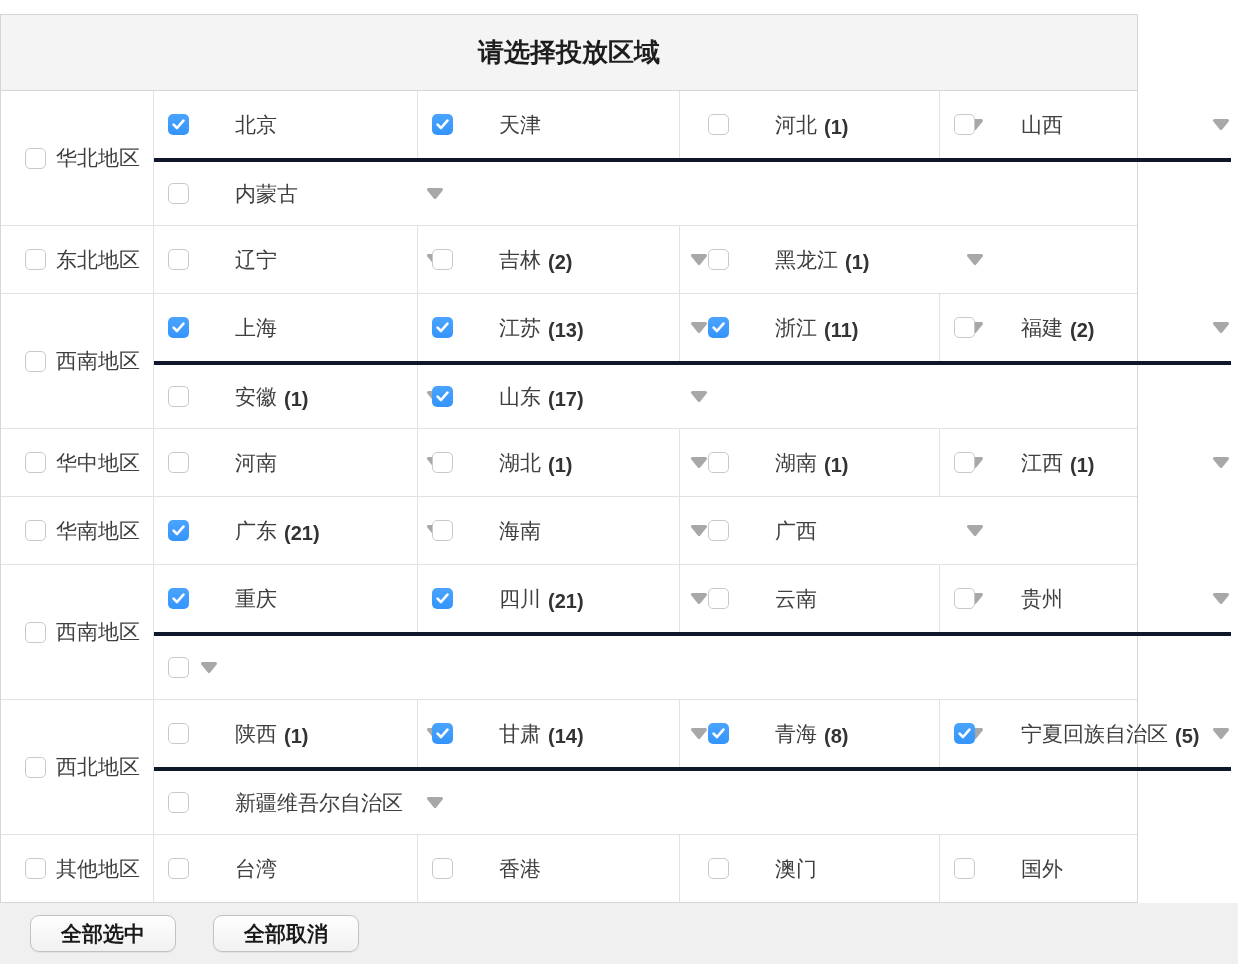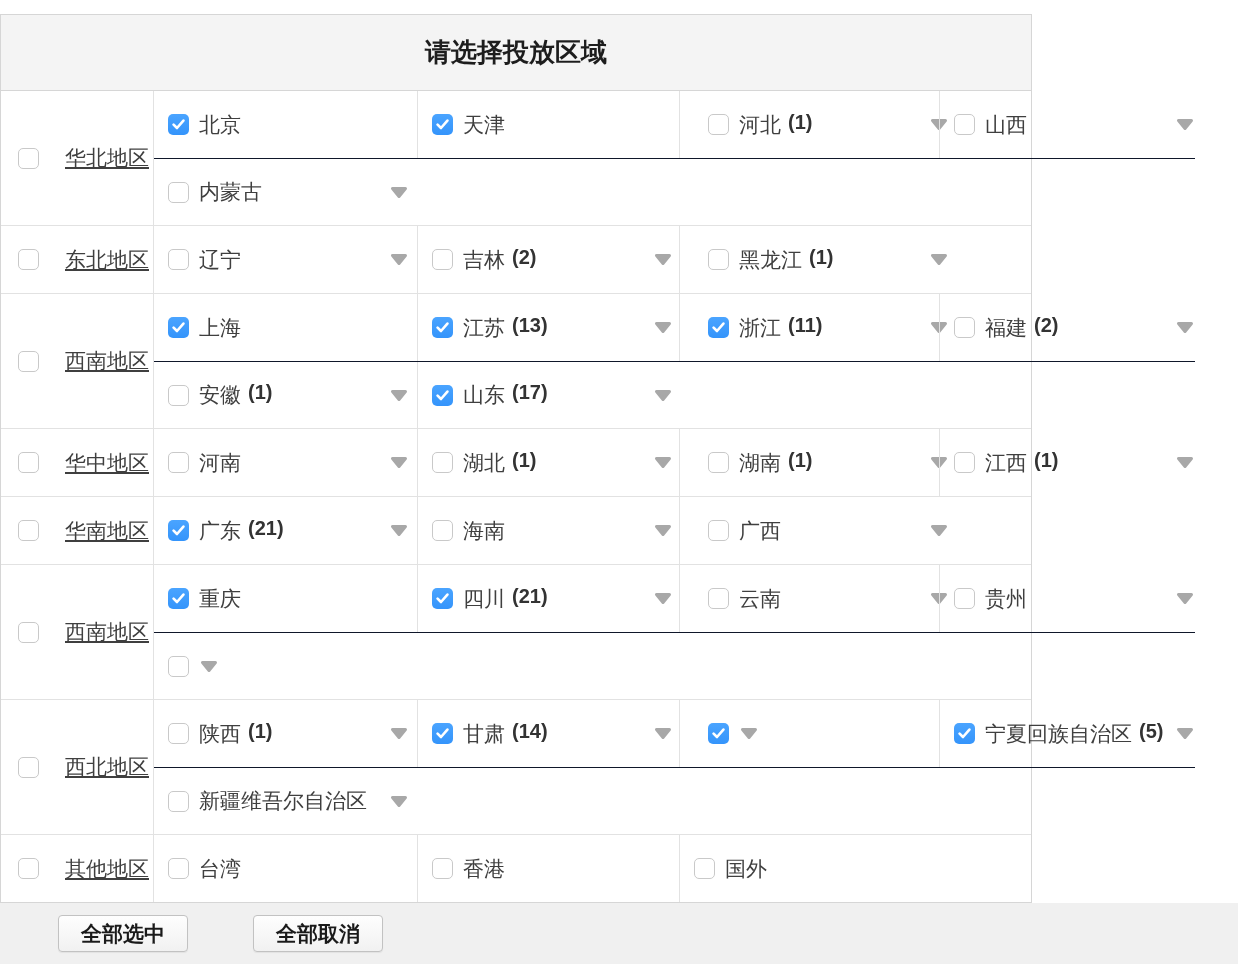--- a/index.html
+++ b/index.html
@@ -6,42 +6,42 @@
   html, body { margin: 0; padding: 0; }
   body {
     width: 1238px; height: 964px; overflow: hidden;
     background: #ffffff;
     font-family: "Liberation Sans", sans-serif;
     color: #3f3f3f;
     display: flex; flex-direction: column;
   }
   .panel {
     margin-top: 14px;
-    width: 1032px;
+    width: 1138px;
     border: 1px solid #d6d6d6;
     background: #fff;
   }
   .panel-header {
     height: 76px;
     background: #f4f4f4;
     border-bottom: 1px solid #d6d6d6;
     display: flex; align-items: center; justify-content: center;
     font-size: 26px; font-weight: bold; color: #1d1d1d;
   }
   .region-row { display: flex; }
   .region-row + .region-row { border-top: 1px solid #e2e2e2; }
   .region-label-cell {
     width: 152px; flex: 0 0 152px;
     display: flex; align-items: center;
-    padding-left: 17px; gap: 26px; text-decoration: underline;
+    padding-left: 24px; gap: 10px;
   }
   .region-name { font-size: 21px; color: #3f3f3f; white-space: nowrap; }
   .rows-col { flex: 1; border-left: 1px solid #e2e2e2; display: flex; flex-direction: column; }
   .sub-row { display: flex; height: 67px; }
-  .sub-row + .sub-row { border-top: 1px solid #0f172a; }
+  .sub-row + .sub-row { border-top: 4px solid #0f172a; }
   .cell {
     display: flex; align-items: center;
     padding-left: 14px; gap: 10px;
   }
   .cell + .cell { border-left: 1px solid #e2e2e2; }
   .c0 { width: 263px; flex: 0 0 263px; }
   .c1 { width: 262px; flex: 0 0 262px; }
   .c2 { width: 260px; flex: 0 0 260px; padding-left: 28px; }
   .c3 { flex: 1 1 auto; width: auto; }
   .filler { flex: 1 1 auto; }
@@ -53,40 +53,39 @@
     cursor: pointer;
   }
   .cb svg { display: none; }
   .cb.checked {
     border: none;
     background: linear-gradient(180deg, #4aa4ff 0%, #3494fb 100%);
   }
   .cb.checked svg { display: block; }
   .txt {
     min-width: 180px;
-    display: flex; align-items: flex-start; gap: 7px;
-    font-size: 21px; color: #3f3f3f; white-space: nowrap;
+    display: flex; align-items: flex-end; gap: 7px;
+    font-size: 21px; color: #3f3f3f; white-space: nowrap; margin-left: 36px;
   }
   .cnt { font-weight: bold; font-size: 20px; color: #333; }
   .arrow { display: flex; align-items: center; cursor: pointer; }
   .bottom-bar {
     flex: 1;
     background: #f0f0f0;
     display: flex; align-items: center;
     padding-left: 30px; gap: 37px;
   }
   .btn {
-    height: 37px; min-width: 130px; padding: 0 14px;
-    border: 1px solid #c2c2c2; border-radius: 4px;
+    height: 37px; min-width: 130px; padding: 0 30px;
+    border: 1px solid #c2c2c2; border-radius: 9px;
     background: linear-gradient(180deg, #fefefe 0%, #f1f1f1 100%);
     box-shadow: 0 1px 1px rgba(0,0,0,0.06);
     font-family: "Liberation Sans", sans-serif;
     font-size: 21px; font-weight: bold; color: #1a1a1a;
     cursor: pointer;
-    margin-left: 28px;
   }
 </style>
 </head>
 <body>
 
 <div class="panel">
   <div class="panel-header">
     <span>请选择投放区域</span>
   </div>
   <div>
@@ -573,20 +572,24 @@
                   <path d="M3.5 2.5 H16.5 L10 10.5 Z" fill="#a8a8a8" stroke="#a8a8a8" stroke-width="3" stroke-linejoin="round"></path>
                 </svg>
     </span>
   </div>
             <div class="cell c2">
     <span class="cb checked">
       <svg width="13" height="11" viewBox="0 0 13 11">
                   <path d="M1.6 5.6 L5 9 L11.4 1.6" stroke="#ffffff" stroke-width="2.6" fill="none" stroke-linecap="round" stroke-linejoin="round"></path>
                 </svg>
     </span>
+    <span class="txt">
+      <span class="nm">青海</span>
+      <span class="cnt">(8)</span>
+    </span>
     <span class="arrow">
       <svg width="20" height="13" viewBox="0 0 20 13">
                   <path d="M3.5 2.5 H16.5 L10 10.5 Z" fill="#a8a8a8" stroke="#a8a8a8" stroke-width="3" stroke-linejoin="round"></path>
                 </svg>
     </span>
   </div>
             <div class="cell c3">
     <span class="cb checked">
       <svg width="13" height="11" viewBox="0 0 13 11">
                   <path d="M1.6 5.6 L5 9 L11.4 1.6" stroke="#ffffff" stroke-width="2.6" fill="none" stroke-linecap="round" stroke-linejoin="round"></path>
@@ -640,20 +643,30 @@
 
     </span>
 
   </div>
             <div class="cell c1">
     <span class="cb">
       
     </span>
     <span class="txt">
       <span class="nm">香港</span>
+
+    </span>
+
+  </div>
+            <div class="cell c2">
+    <span class="cb">
+      
+    </span>
+    <span class="txt">
+      <span class="nm">澳门</span>
 
     </span>
 
   </div>
             <div class="cell c3">
     <span class="cb">
       
     </span>
     <span class="txt">
       <span class="nm">国外</span>

